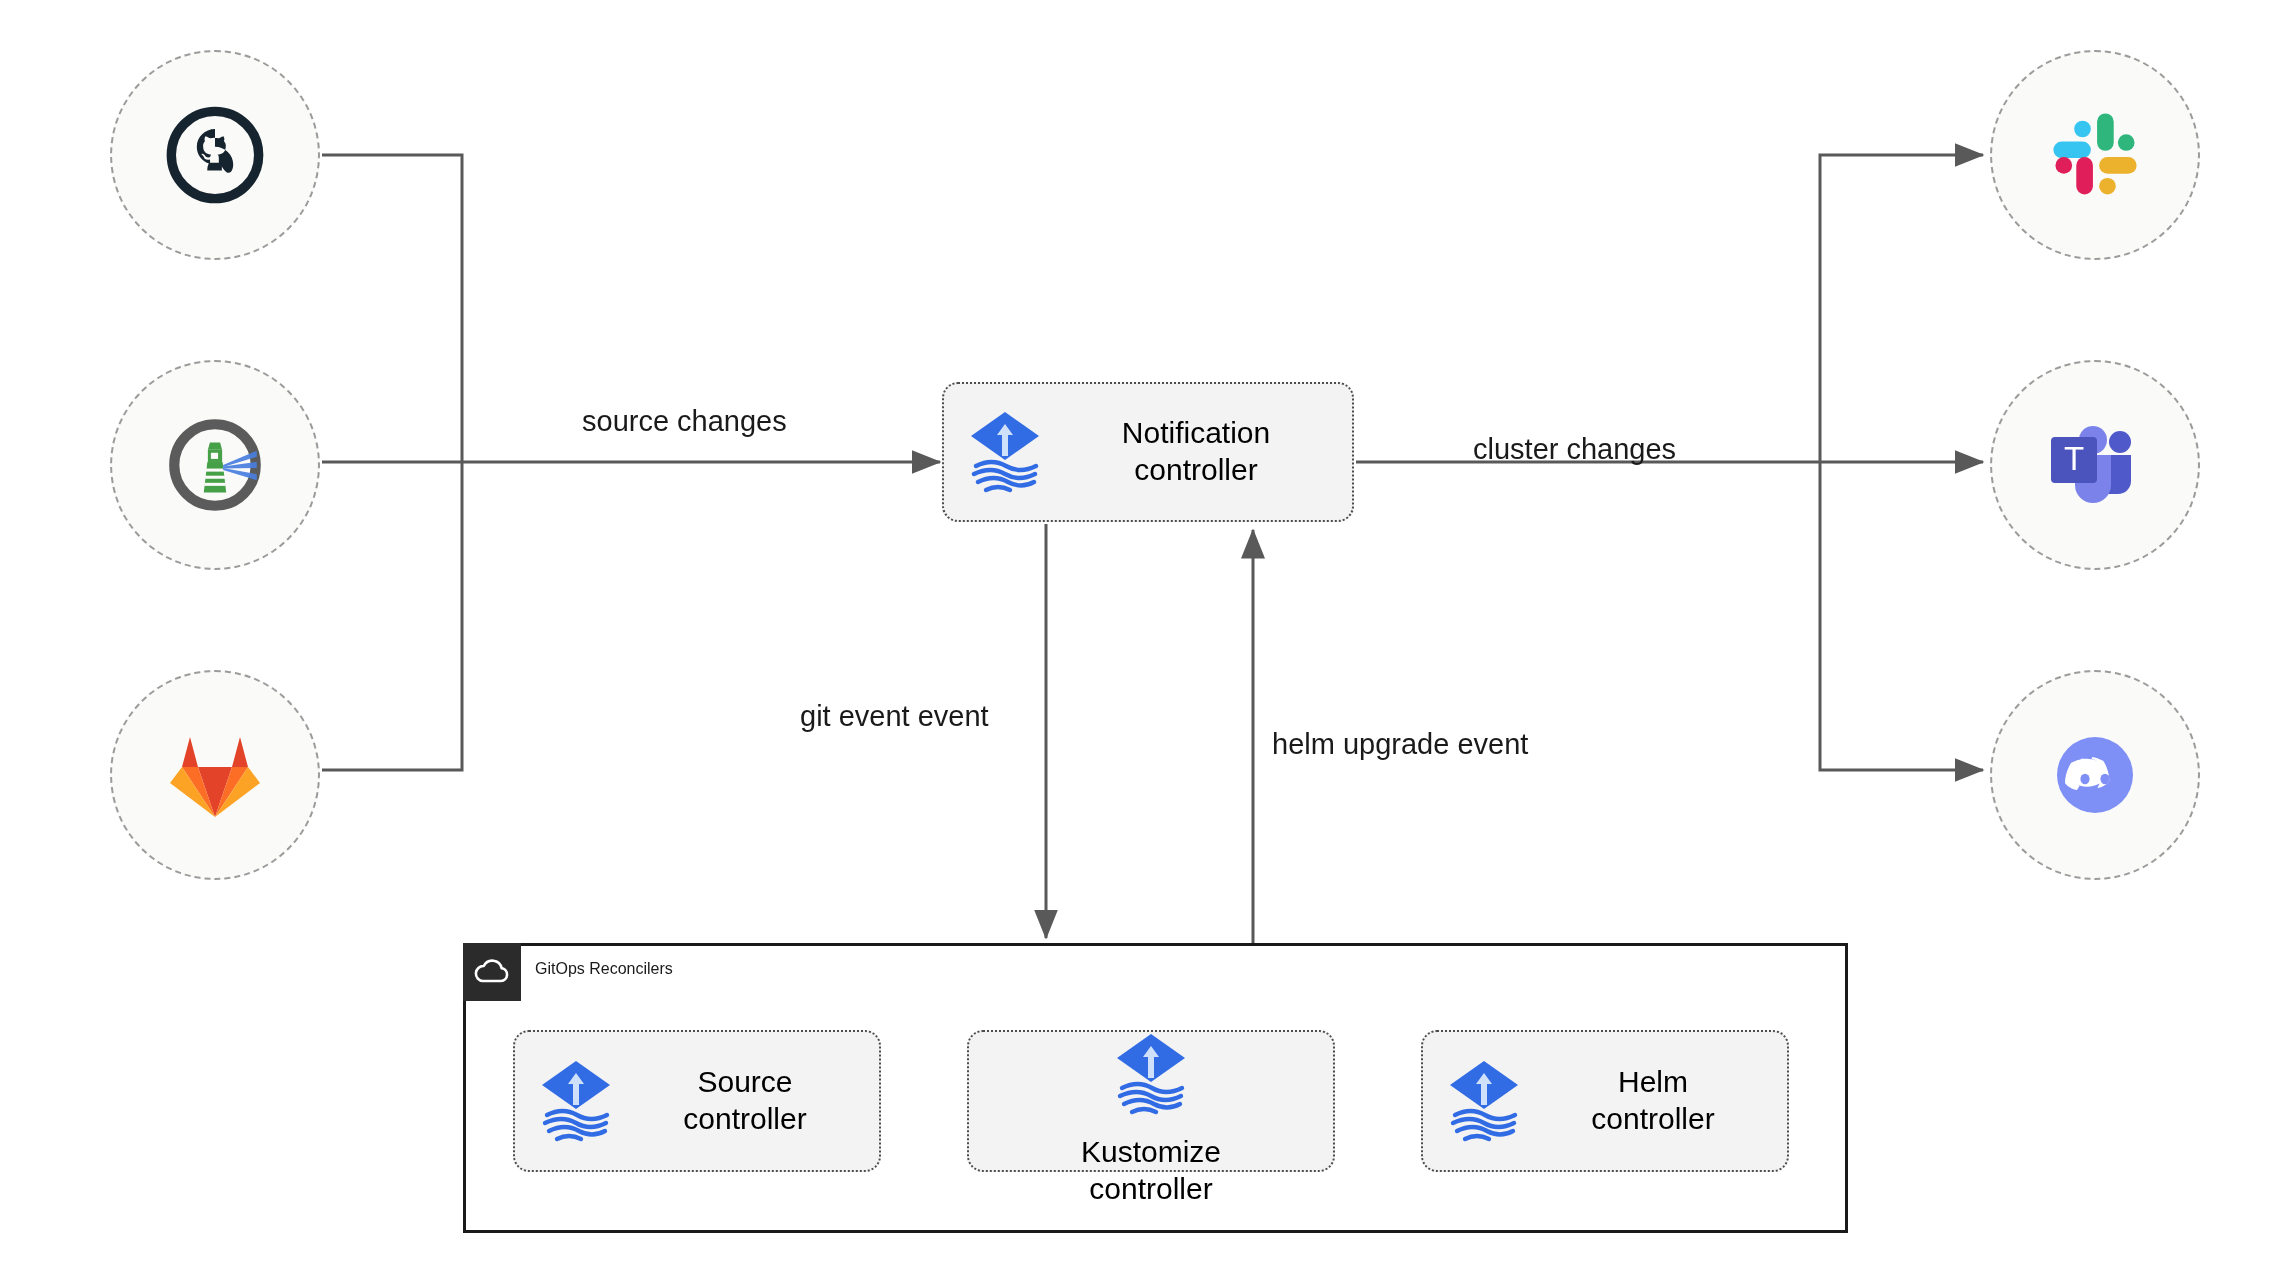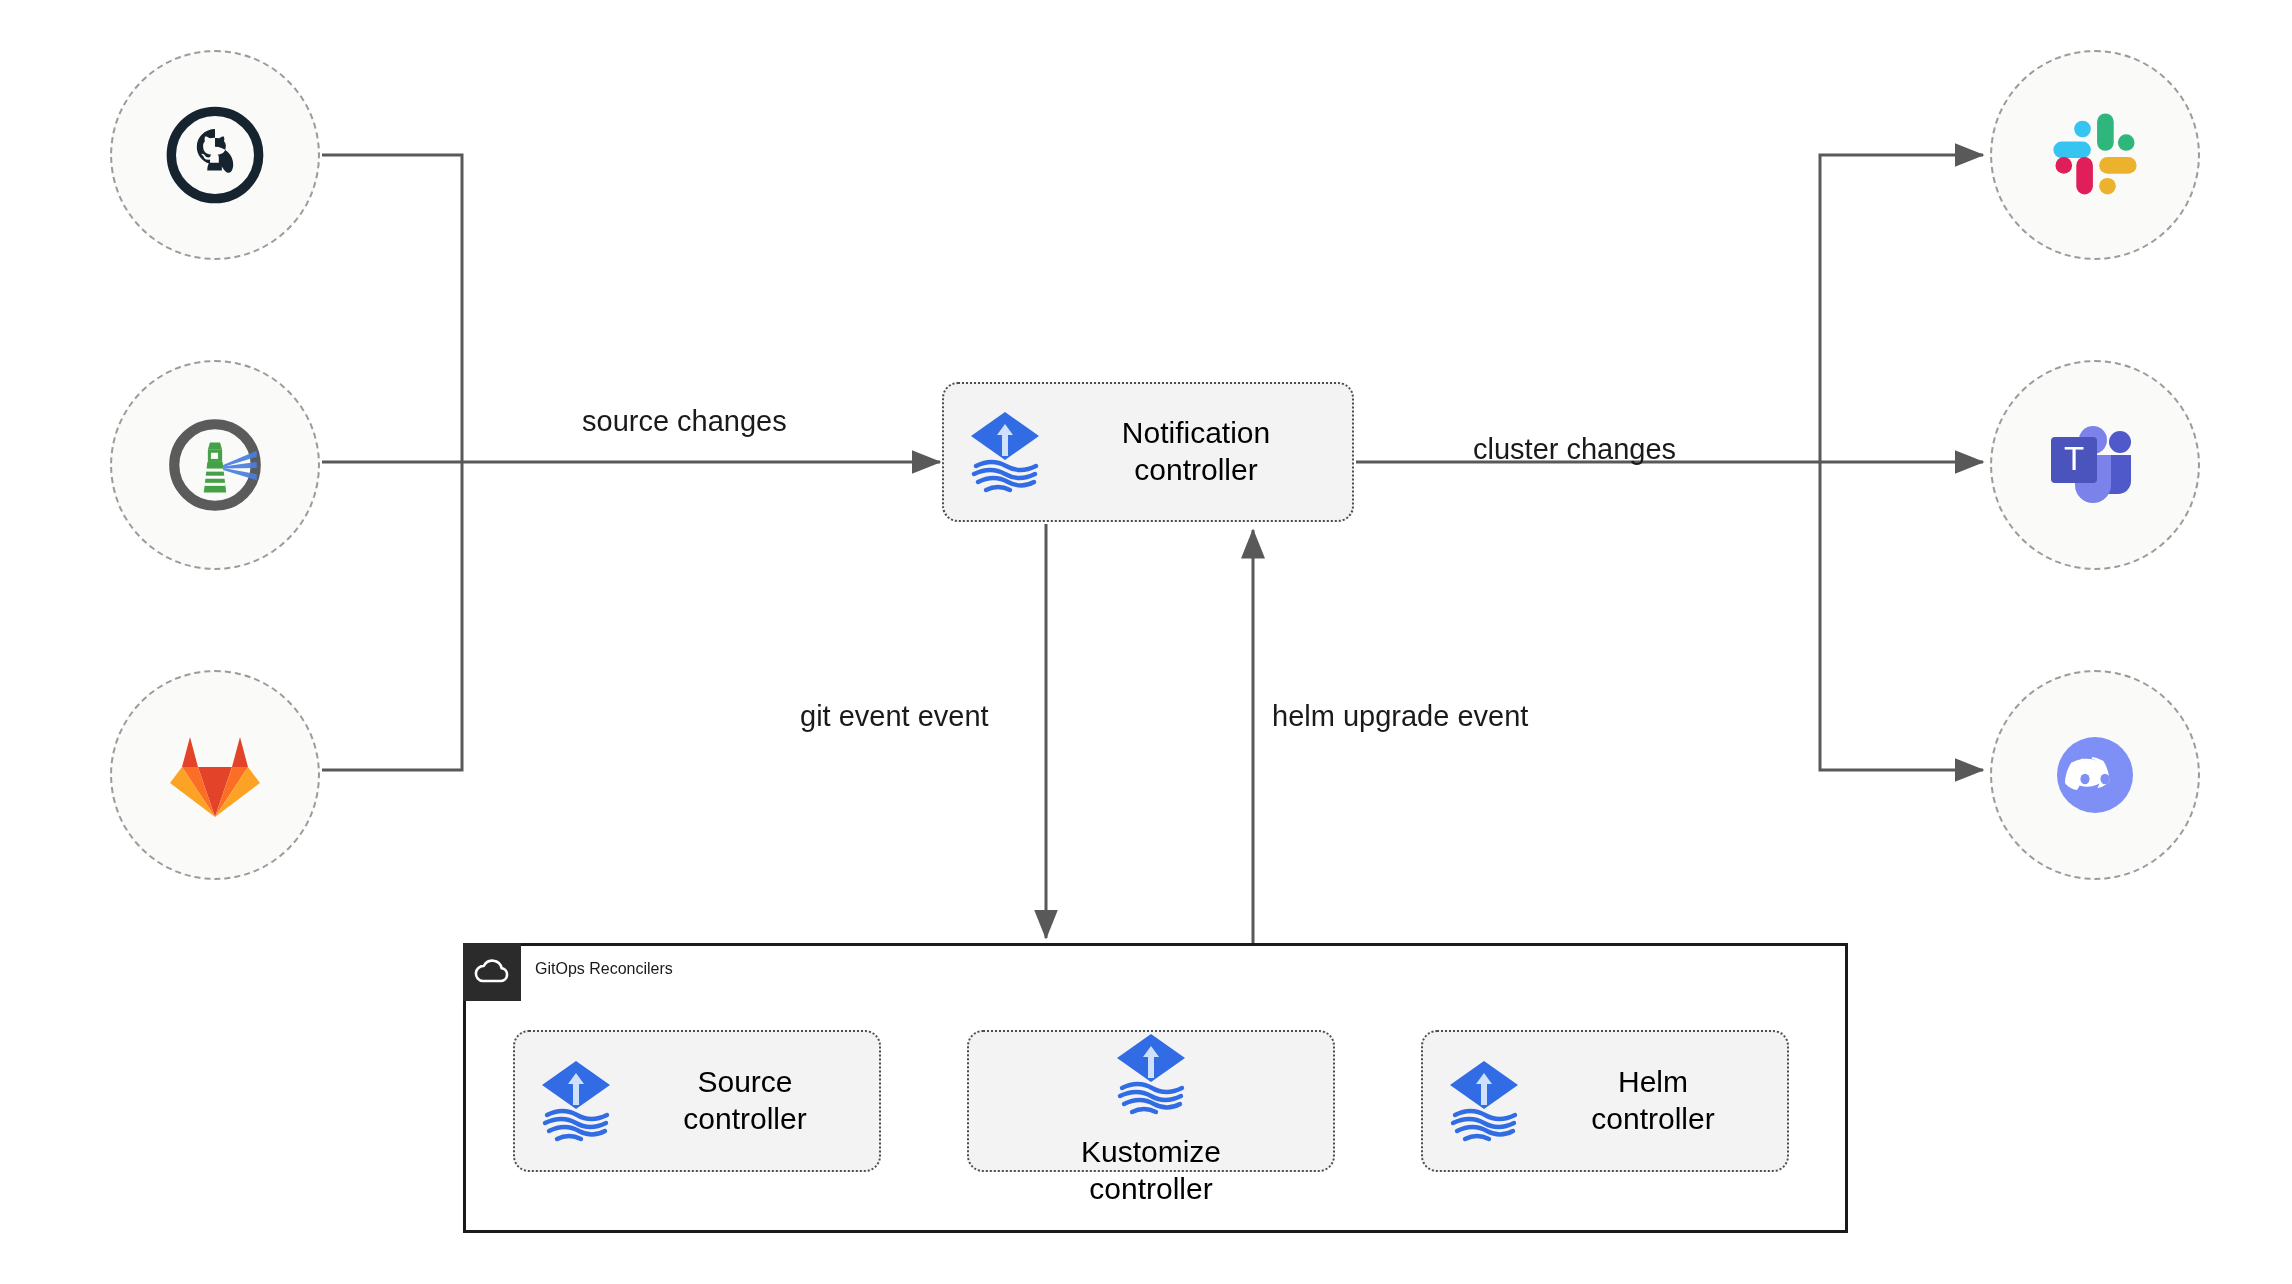--- a/index.html
+++ b/index.html
@@ -59,21 +59,21 @@
       <path d="M1253,1233 L1253,530" marker-end="url(#arrow)"></path>
 
       <path d="M883,1101 L958,1101" marker-end="url(#arrow)"></path>
       <path d="M1337,1101 L1412,1101" marker-end="url(#arrow)"></path>
     </g>
   </svg>
 
   <div class="edge-label" style="left:582px;top:405px;">source changes</div>
   <div class="edge-label" style="left:1473px;top:405px;margin-top:28px;">cluster changes</div>
   <div class="edge-label" style="left:800px;top:700px;">git event event</div>
-  <div class="edge-label" style="left:1272px;top:700px;">helm upgrade event</div>
+  <div class="edge-label" style="left:1272px;top:728px;">helm upgrade event</div>
 
   <div class="circle-node" style="left:110px;top:50px;">
     <span>
       <svg width="104" height="104" viewBox="0 0 100 100">
         <circle cx="50" cy="50" r="42" fill="none" stroke="#16242f" stroke-width="9"></circle>
         <path fill="#16242f" d="M50 25c-9.5 0-17.5 7.6-17.5 17 0 7.6 4.9 14 11.6 16.2 .85.16 1.16-.36 1.16-.8
           0-.4-.02-1.72-.02-3.1-4.3.78-5.4-1.04-5.74-2-.2-.5-1.04-2-1.78-2.4-.6-.32-1.46-1.1-.02-1.12
           1.36-.02 2.32 1.22 2.64 1.72 1.54 2.54 4 1.82 4.98 1.38.16-1.1.6-1.84 1.1-2.26-3.84-.42-7.86-1.88-7.86-8.36
           0-1.84.66-3.36 1.76-4.54-.18-.42-.78-2.16.16-4.5 0 0 1.44-.44 4.72 1.74 1.36-.38 2.82-.56 4.28-.56
           1.46 0 2.92.18 4.28.56 3.28-2.2 4.72-1.74 4.72-1.74.94 2.34.34 4.08.16 4.5 1.1 1.18 1.76 2.68 1.76 4.54

